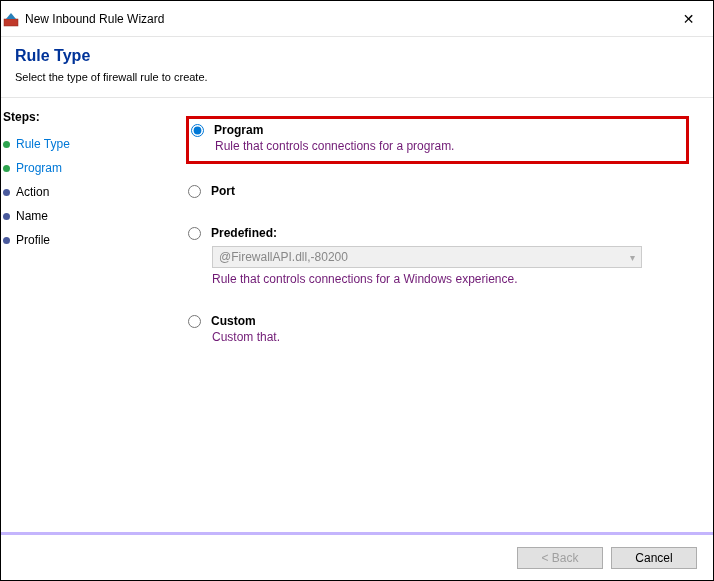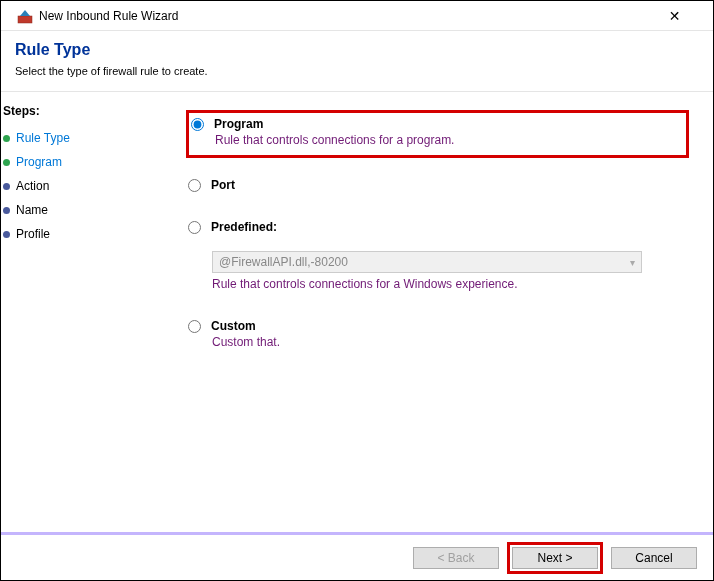--- a/index.html
+++ b/index.html
@@ -1,17 +1,17 @@
 <!DOCTYPE html>
 <html><head>
   <meta charset="utf-8">
   <style>
     * { box-sizing: border-box; margin: 0; padding: 0; font-family: "Segoe UI", Tahoma, sans-serif; }
     body { background: #fff; width: 714px; height: 581px; border: 1px solid #000; position: relative; }
-    .titlebar { height: 30px; display: flex; align-items: center; padding: 0 16px; border-bottom: 1px solid #e5e5e5; }
+    .titlebar { height: 36px; display: flex; align-items: center; padding: 0 2px; border-bottom: 1px solid #e5e5e5; }
     .titlebar .icon { width: 16px; height: 16px; margin-right: 6px; }
     .titlebar .title { font-size: 12px; flex: 1; color: #000; }
     .titlebar .close { width: 45px; height: 29px; display: flex; align-items: center; justify-content: center; cursor: pointer; font-size: 14px; }
     .header { padding: 10px 14px 14px 14px; }
     .header h1 { font-size: 16px; color: #003399; font-weight: 600; margin-bottom: 6px; }
     .header .subtitle { font-size: 11px; color: #000; }
     .divider { height: 1px; background: #e5e5e5; }
     .body { display: flex; height: 438px; }
     .sidebar { width: 175px; padding: 12px 2px; }
     .sidebar-title { font-size: 12px; font-weight: 700; margin-bottom: 8px; }
@@ -23,21 +23,21 @@
     .steps li.active span { color: #0078d7; }
     .steps li.inactive span { color: #000; }
     .content { flex: 1; padding: 18px 24px 10px 10px; }
     .prompt { font-size: 12px; margin-bottom: 28px; margin-left:22px;}
     .option { margin-bottom: 16px; position: relative; padding: 4px 6px 8px 2px; }
     .option.highlight { border: 3px solid #d40000; padding-bottom:8px;}
     .opt-row { display: flex; align-items: center; }
     .opt-row input[type=radio] { margin-right: 10px; accent-color: #0078d7; }
     .opt-label { font-size: 12px; font-weight: 700; color: #000; }
     .opt-desc { font-size: 12px; color: #701a75; margin-left: 24px; margin-top: 2px; }
-    .predef-select { margin: 17px 0 4px 24px; width: 430px; height: 22px; background: #f0f0f0; color: #888; border: 1px solid #ccc; font-size: 12px; padding: 2px 6px; display:flex; align-items:center; justify-content:space-between;}
+    .predef-select { margin: 6px 0 4px 24px; width: 430px; height: 22px; background: #f0f0f0; color: #888; border: 1px solid #ccc; font-size: 12px; padding: 2px 6px; display:flex; align-items:center; justify-content:space-between;}
     .predef-select .chev { color:#aaa; font-size:10px;}
     .footer { position: absolute; bottom: 0; left: 0; right: 0; height: 48px; border-top: 3px solid #c4b5fd; display: flex; justify-content: flex-end; align-items: center; padding: 0 16px; gap: 8px; }
     .btn { width: 86px; height: 22px; font-size: 12px; background: #e1e1e1; border: 1px solid #adadad; cursor: pointer; display:flex; align-items:center; justify-content:center;}
     .btn.disabled { color: #a0a0a0; cursor: default; }
     .btn-wrap.highlight { border: 3px solid #d40000; padding:2px; }
   </style>
 </head>
 <body>
 
 <div class="titlebar">
@@ -123,21 +123,16 @@
       </label>
       <div class="opt-desc">Custom that.</div>
     </div>
   </div>
 </div>
 
 <div class="footer">
   <div class="btn disabled">
       <span>&lt; Back</span>
     </div>
-  <div class="btn-wrap highlight">
-    <div class="btn">
-        <span>Next &gt;</span>
-      </div>
-  </div>
   <div class="btn">
       <span>Cancel</span>
     </div>
 </div>
 
 </body></html>

